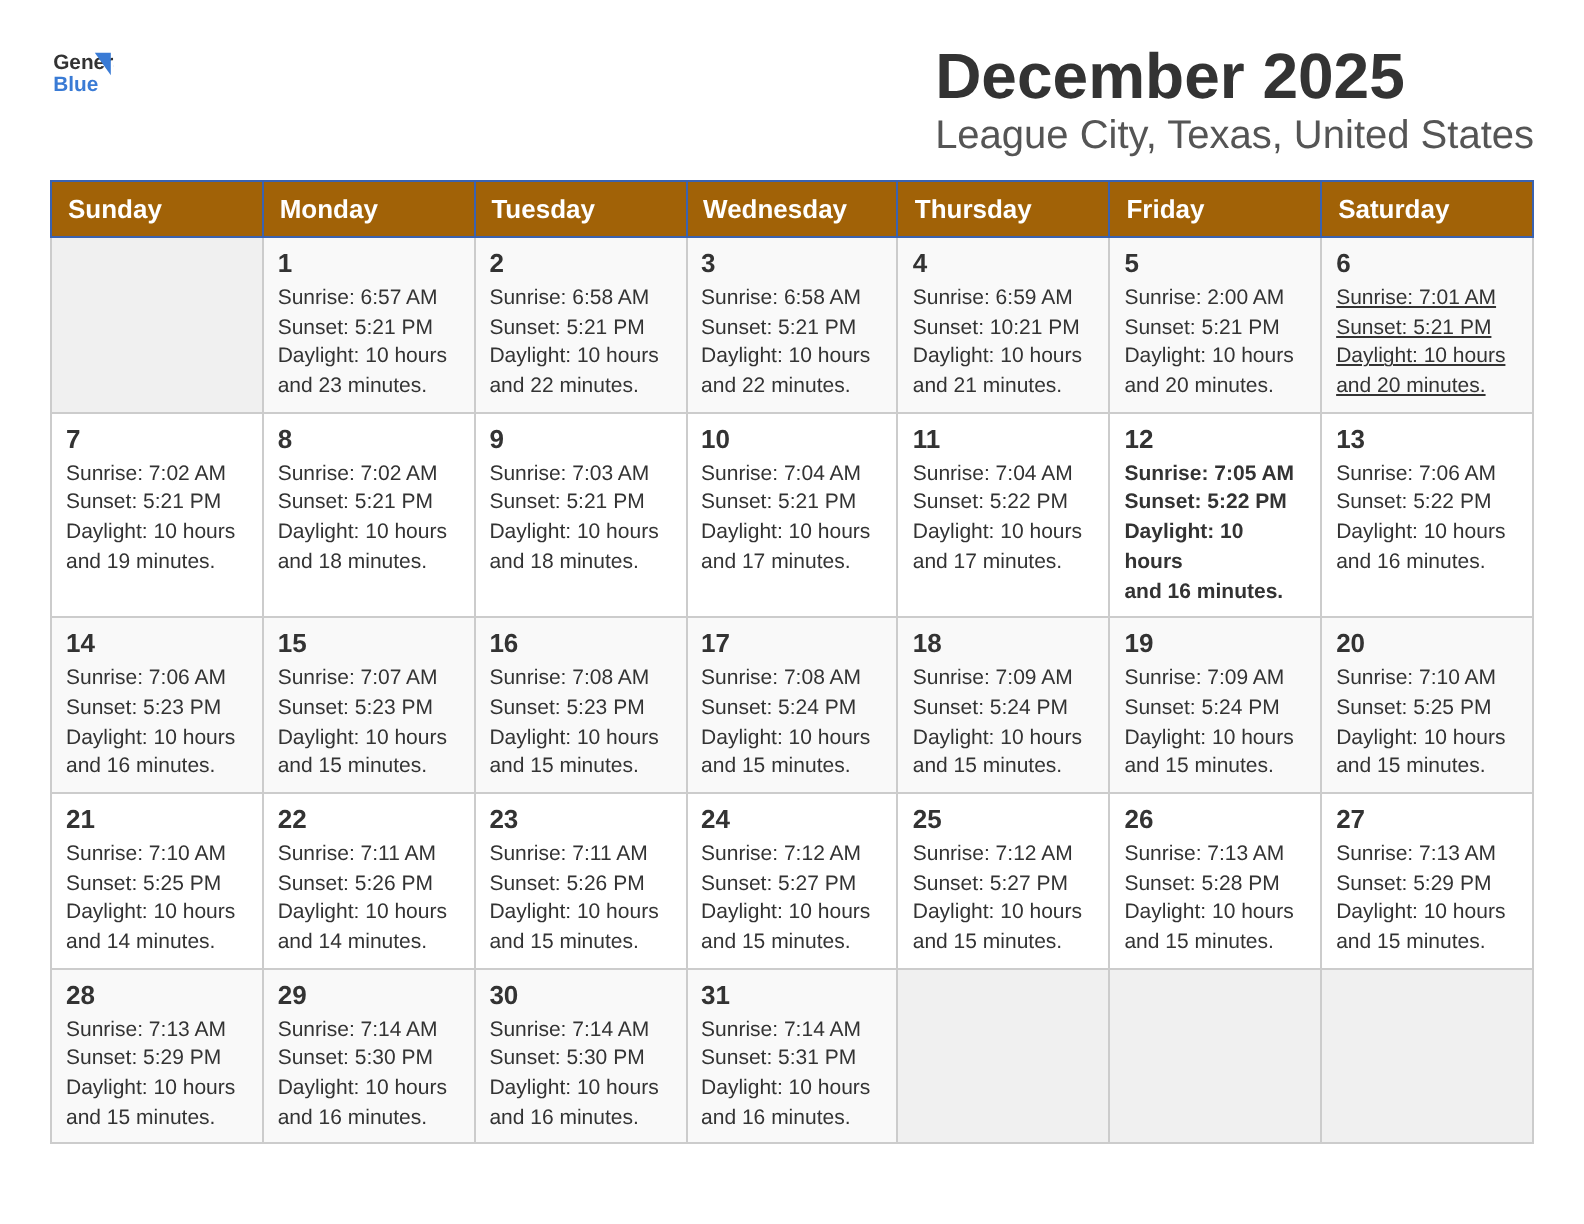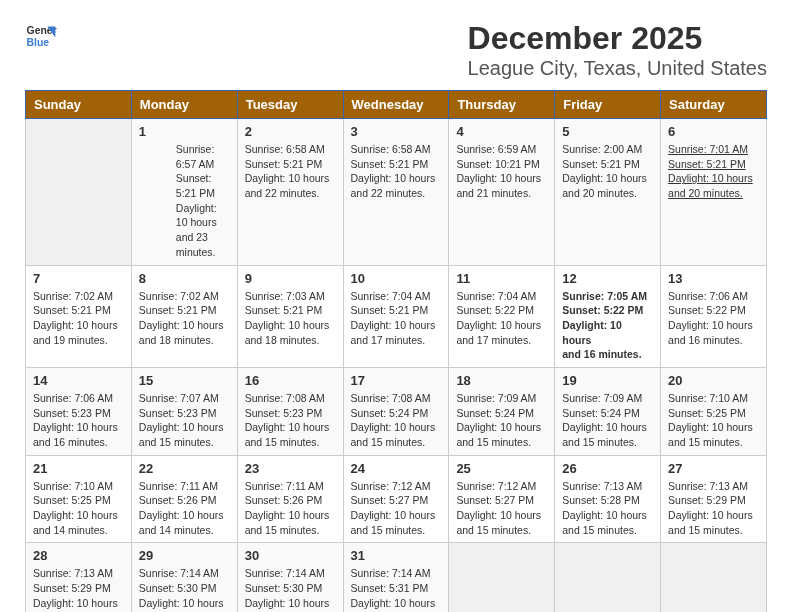--- a/index.html
+++ b/index.html
@@ -108,21 +108,21 @@
         <th>Thursday</th>
         <th>Friday</th>
         <th>Saturday</th>
       </tr>
   </thead>
   <tbody id="calendar-body">
       <tr>
         <td class="empty-cell"></td>
         <td>
           <span class="day-number">1</span>
-          <div class="day-info" style="white-space: pre-line; margin-left: 37px;">Sunrise: 6:57 AM
+          <div class="day-info" style="white-space: pre-line;">Sunrise: 6:57 AM
 Sunset: 5:21 PM
 Daylight: 10 hours
 and 23 minutes.</div>
         </td>
         <td>
           <span class="day-number">2</span>
           <div class="day-info" style="white-space: pre-line;">Sunrise: 6:58 AM
 Sunset: 5:21 PM
 Daylight: 10 hours
 and 22 minutes.</div>

